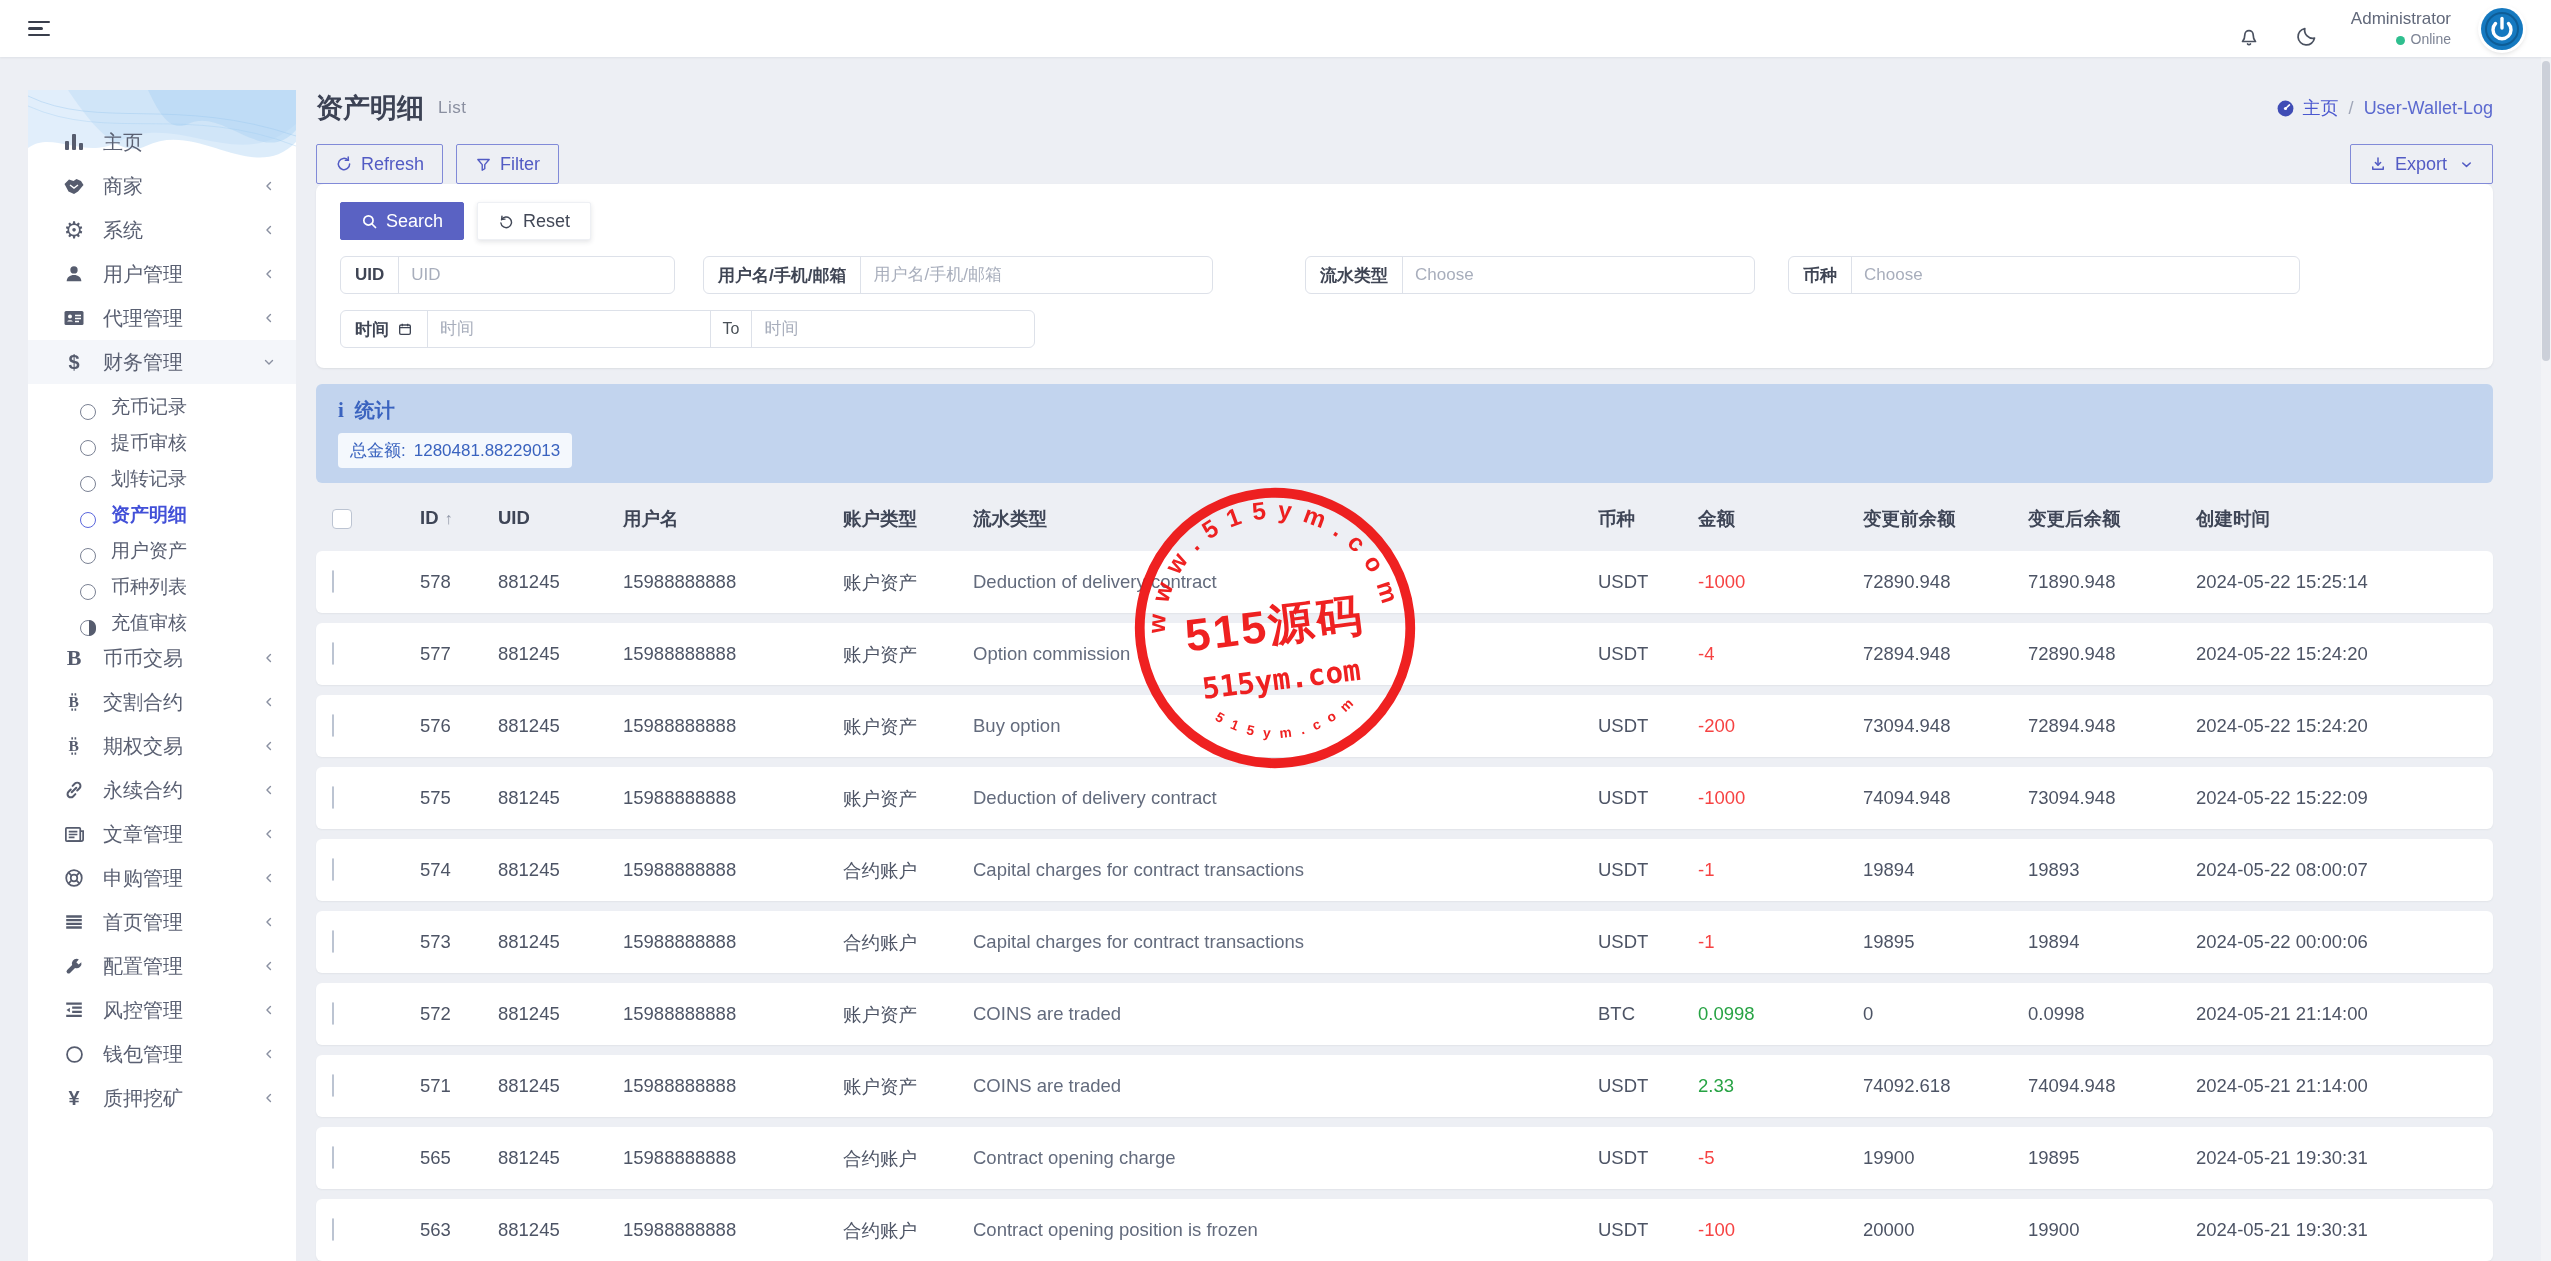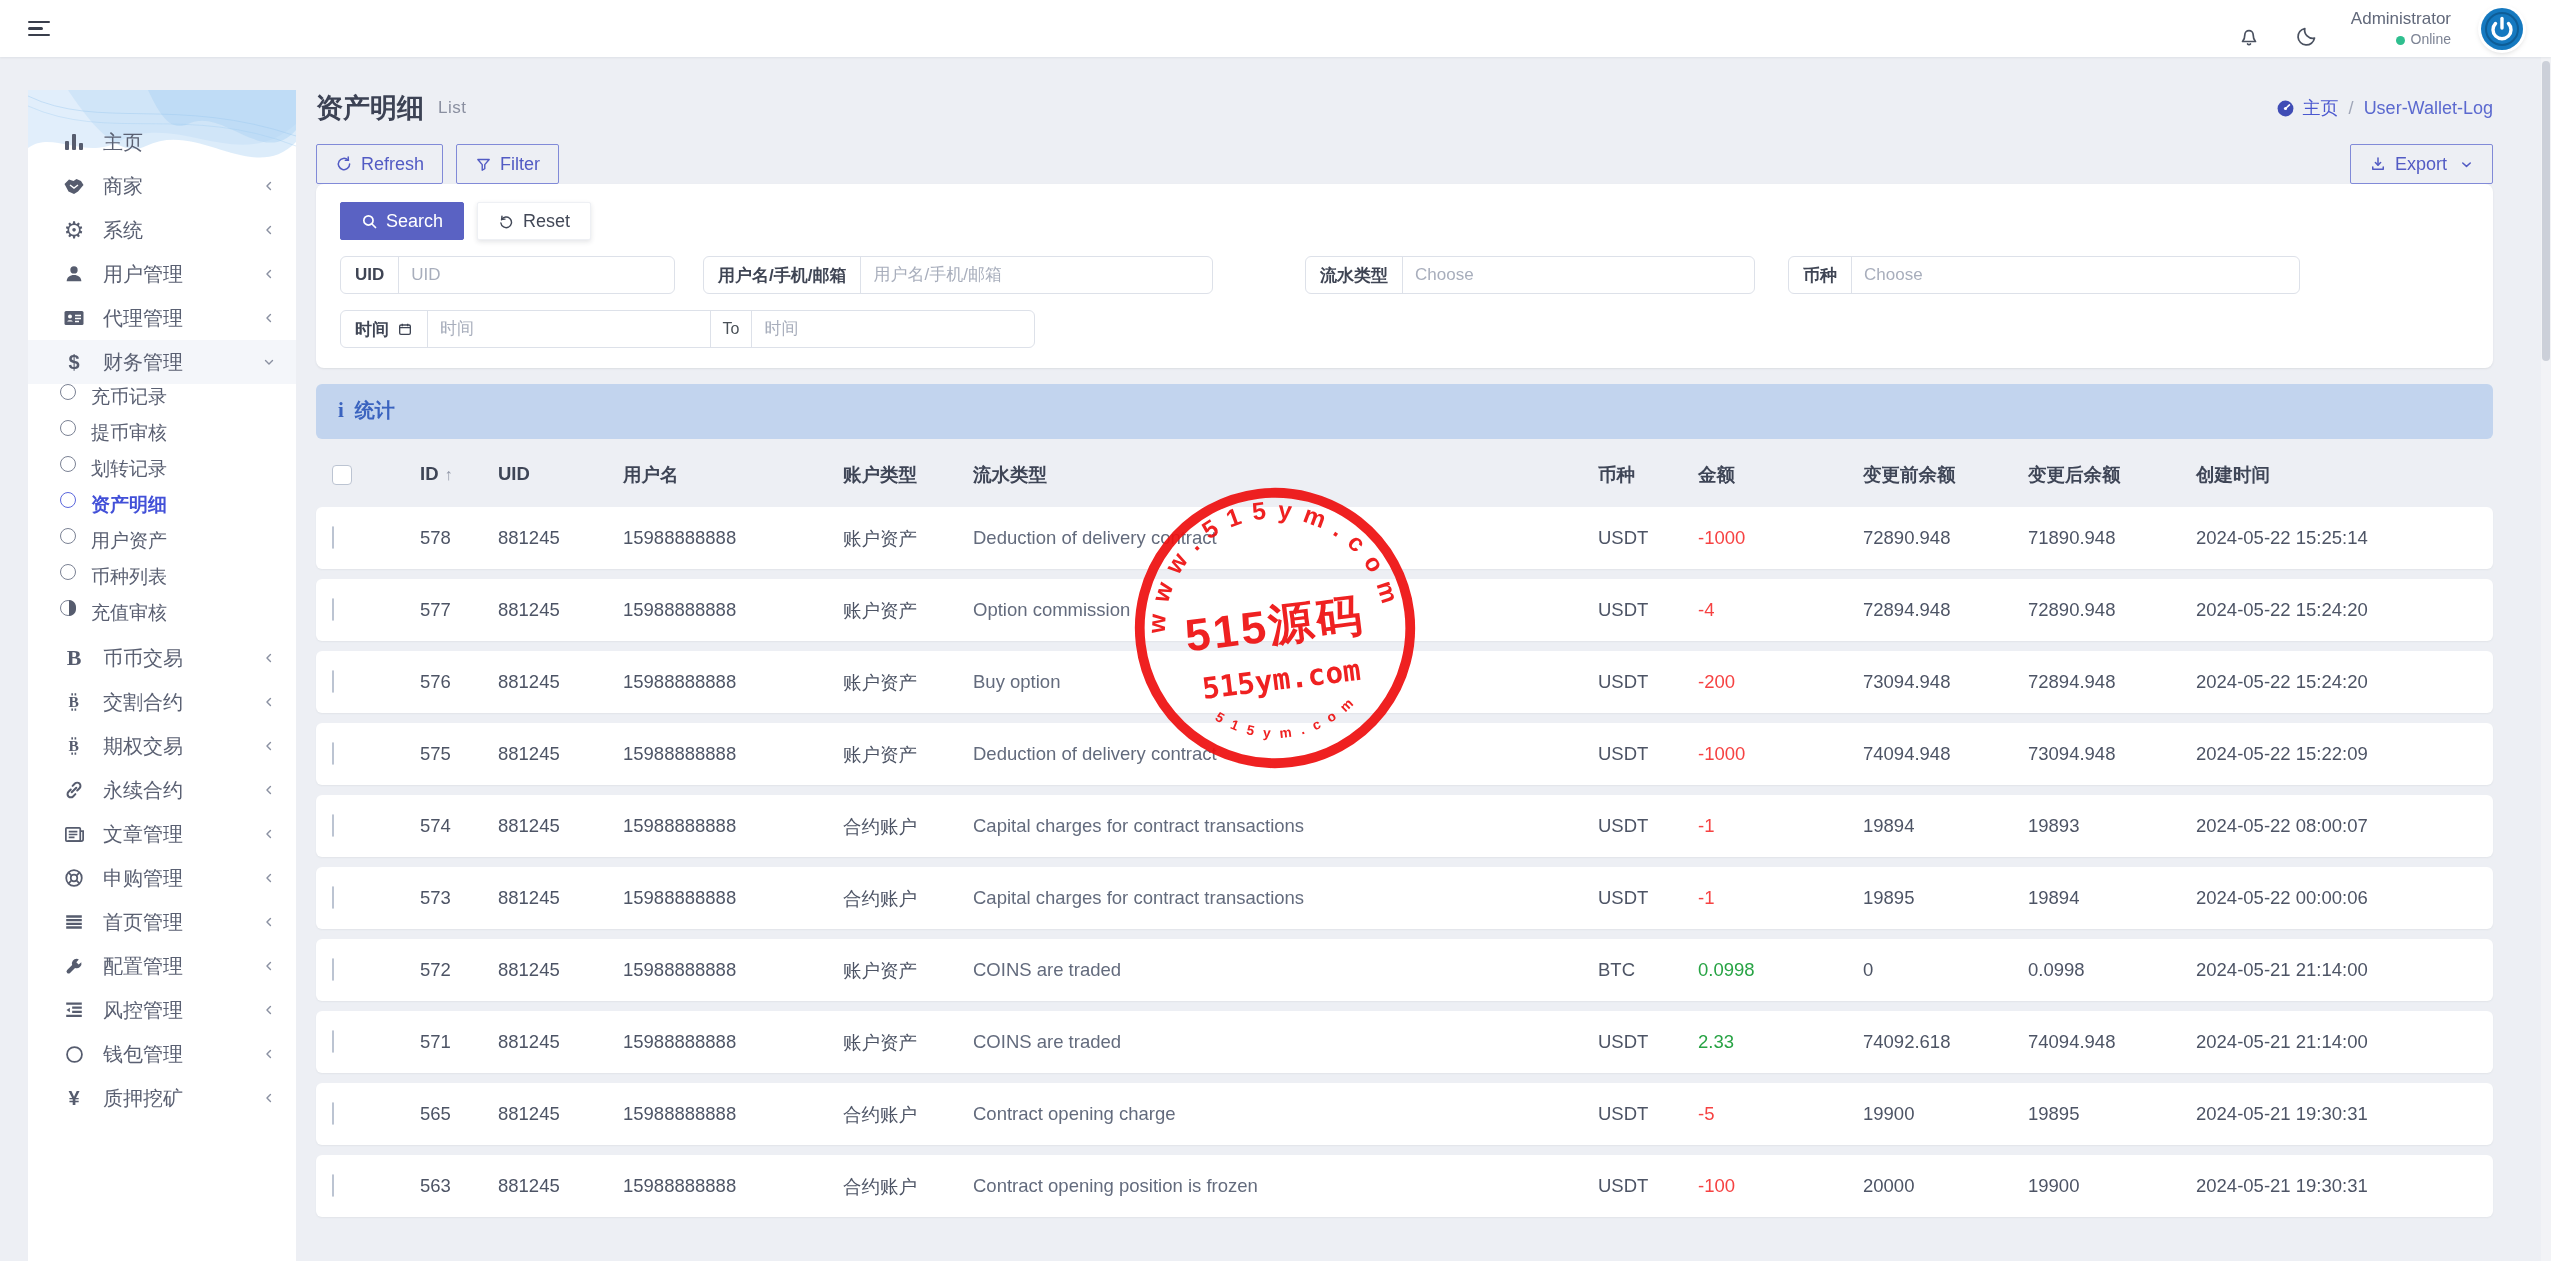--- a/index.html
+++ b/index.html
@@ -24,21 +24,21 @@
   .logo-wrap{position:relative;padding-top:62px;text-align:center}
   .logo-mark{display:inline-block}
   .logo-text{margin-top:6px;font-size:26px;font-weight:bold;letter-spacing:3px;color:#2a3049}
   .menu{margin-top:30px}
   .mi{height:44px;display:flex;align-items:center;padding:0 20px 0 32px;font-size:20px;color:#5a6072;cursor:pointer;position:relative}
   .mi.parent-active{background:#f4f6fa}
   .mi .ic{width:28px;height:26px;margin-right:15px;display:flex;align-items:center;justify-content:center;color:#565c6e}
   .tico{font-weight:bold;font-size:20px;color:#565c6e;font-family:"Liberation Serif","DejaVu Serif",serif}
   .tico.sans{font-family:"Liberation Sans","DejaVu Sans",sans-serif}
   .mi .chev{margin-left:auto;display:flex;color:#8a90a1}
-  .smi{height:36px;display:flex;align-items:flex-start;padding-left:32px;font-size:19px;color:#5a6072;cursor:pointer}
+  .smi{height:36px;display:flex;align-items:flex-end;padding-left:52px;font-size:19px;color:#5a6072;cursor:pointer}
   .smi .bullet{width:16px;height:16px;border:1.6px solid #7b8294;border-radius:50%;margin-right:15px;flex:none;position:relative}
   .smi .bullet.half:after{content:"";position:absolute;top:-1px;right:-1px;width:50%;height:16px;background:#565c6e;border-radius:0 8px 8px 0}
   .smi.active{color:#4250d8;font-weight:bold}
   .smi.active .bullet{border-color:#5b67dd}
   
   .main{flex:1;padding:33px 58px 0 20px;min-width:0}
   .page-head{display:flex;align-items:center}
   .page-title{font-size:27px;font-weight:600;color:#3c4254}
   .page-sub{font-size:17px;color:#8a8fa0;margin-left:14px;letter-spacing:.5px}
   .crumbs{margin-left:auto;display:flex;align-items:center;gap:10px;font-size:18px}
@@ -485,20 +485,26 @@
           <span class="igsep">To</span>
           <input class="iginput" placeholder="时间" style="">
         </div>
       </div>
     </div>
 
     <div class="stats">
       <div class="stats-title">
         <span class="info-i">i</span>
         <span>统计</span>
+      </div>
+      <div>
+        <span class="stats-badge">
+          <span>总金额:</span>
+          <span>1280481.88229013</span>
+        </span>
       </div>
     </div>
 
     <div class="tgrid thead">
       <span><span class="cbx" style="display:inline-block;vertical-align:middle"></span></span>
       <span><span>ID</span><span class="sort-ic">↑</span></span>
       <span>UID</span>
       <span>用户名</span>
       <span>账户类型</span>
       <span>流水类型</span>

